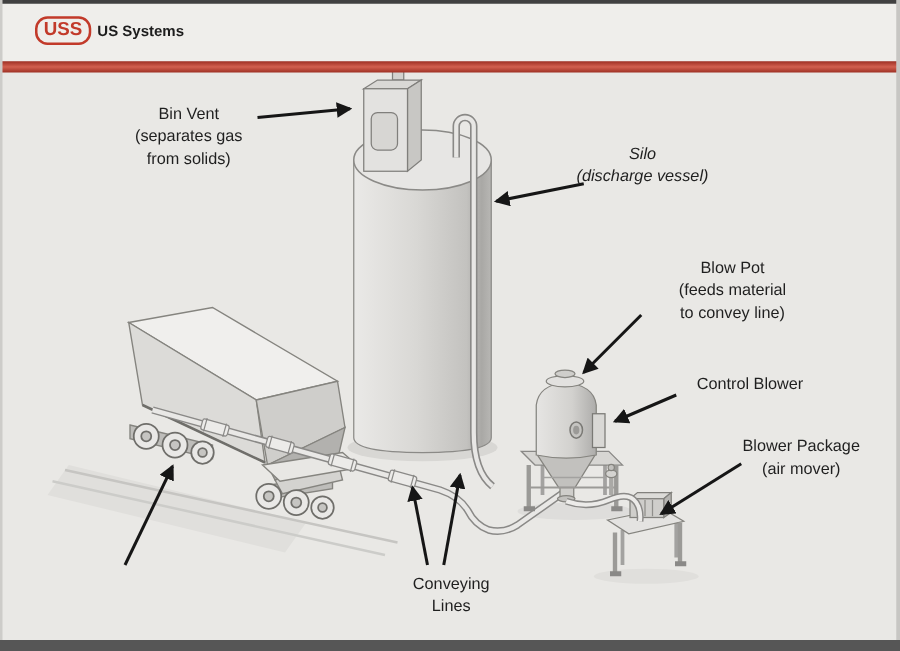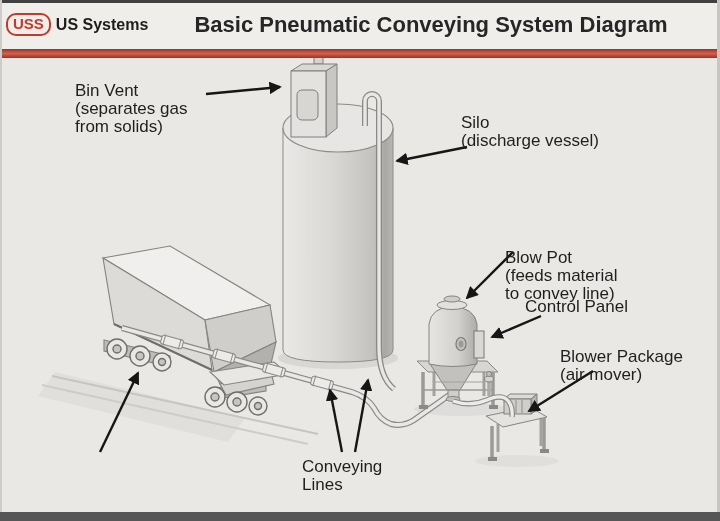--- a/index.html
+++ b/index.html
@@ -6,51 +6,50 @@
   .page{position:relative;width:720px;height:521px;background:#e9e8e5;overflow:hidden;
         font-family:"Liberation Sans", sans-serif;}
   
   .edge-top{position:absolute;left:0;top:0;width:720px;height:3px;background:#414141;z-index:6;}
   .edge-left{position:absolute;left:0;top:0;width:2px;height:521px;background:#cdccc9;z-index:6;}
   .edge-right{position:absolute;right:0;top:0;width:3px;height:521px;background:#c7c6c3;z-index:6;}
   .bottom-band{position:absolute;left:0;bottom:0;width:720px;height:9px;background:#565656;z-index:6;}
   
   .header{position:absolute;left:0;top:0;width:720px;height:49px;background:#efeeeb;
           display:flex;align-items:center;z-index:4;}
-  .logo{display:flex;align-items:center;gap:5px;padding-left:6px;width:150px;flex:0 0 auto;}
+  .logo{display:flex;align-items:center;gap:5px;padding-left:28px;width:150px;flex:0 0 auto;}
   .logo-badge{border:2px solid #c23a2a;border-radius:10px;color:#c23a2a;font-weight:700;
           font-size:15px;padding:0 5px 1px 5px;line-height:18px;}
-  .logo-brand{color:#1d1d1d;font-weight:700;font-size:16px;white-space:nowrap;}
+  .logo-brand{color:#1d1d1d;font-weight:700;font-size:12px;white-space:nowrap;}
   .title{flex:1;text-align:center;font-size:22px;font-weight:700;color:#262626;
          padding-right:14px;white-space:nowrap;}
   .redline{position:absolute;left:0;top:49px;width:720px;height:9px;z-index:4;
          background:linear-gradient(#9e3024,#d2604f 50%,#9e3024);}
   
   .art{position:absolute;left:0;top:0;z-index:1;}
-  .lbl{position:absolute;z-index:3;color:#1f1f1f;font-size:17px;line-height:18px;
-       white-space:pre-line;}
+  .lbl{position:absolute;z-index:3;color:#1f1f1f;font-size:13px;line-height:18px;
+       text-align:center;white-space:pre-line;}
   .lbl-bin-vent{left:75px;top:82px;width:152px;}
-  .lbl-silo{left:461px;top:114px;width:172px;}
-  .lbl-blow-pot{left:505px;top:205px;width:162px;margin-top:44px;}
+  .lbl-silo{left:428px;top:114px;width:172px;font-style:italic;}
+  .lbl-blow-pot{left:505px;top:205px;width:162px;}
   .lbl-control-panel{left:525px;top:298px;width:150px;}
   .lbl-blower-package{left:560px;top:348px;width:162px;}
   .lbl-pd-railcar{left:15px;top:455px;width:200px;}
   .lbl-conveying{left:302px;top:458px;width:118px;}
 </style>
 </head>
 <body>
 
 <div class="page">
 
   <div class="header">
     <div class="logo">
       <span class="logo-badge">USS</span>
       <span class="logo-brand">US Systems</span>
     </div>
-    <div class="title">Basic Pneumatic Conveying System Diagram</div>
   </div>
   <div class="redline"></div>
 
   <svg class="art" width="720" height="521" viewBox="0 0 720 521">
     <defs>
       <linearGradient id="siloGrad" x1="0" y1="0" x2="1" y2="0">
         <stop offset="0" stop-color="#eae9e7"></stop>
           <stop offset="0.45" stop-color="#d9d8d5"></stop>
         <stop offset="0.82" stop-color="#c3c2bf"></stop>
           <stop offset="0.93" stop-color="#a9a8a5"></stop>
@@ -201,21 +200,21 @@
   </svg>
 
   <div class="lbl lbl-bin-vent">Bin Vent
 (separates gas
 from solids)</div>
   <div class="lbl lbl-silo">Silo
 (discharge vessel)</div>
   <div class="lbl lbl-blow-pot">Blow Pot
 (feeds material
 to convey line)</div>
-  <div class="lbl lbl-control-panel">Control Panel</div>
+  <div class="lbl lbl-control-panel">Control Blower</div>
   <div class="lbl lbl-blower-package">Blower Package
 (air mover)</div>
   <div class="lbl lbl-conveying">Conveying
 Lines</div>
 
   <div class="edge-top"></div>
   <div class="edge-left"></div>
   <div class="edge-right"></div>
   <div class="bottom-band"></div>
 </div>

